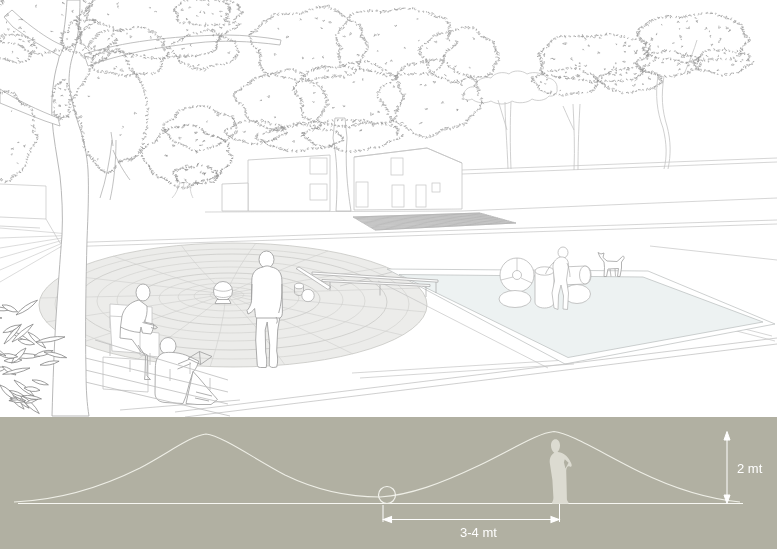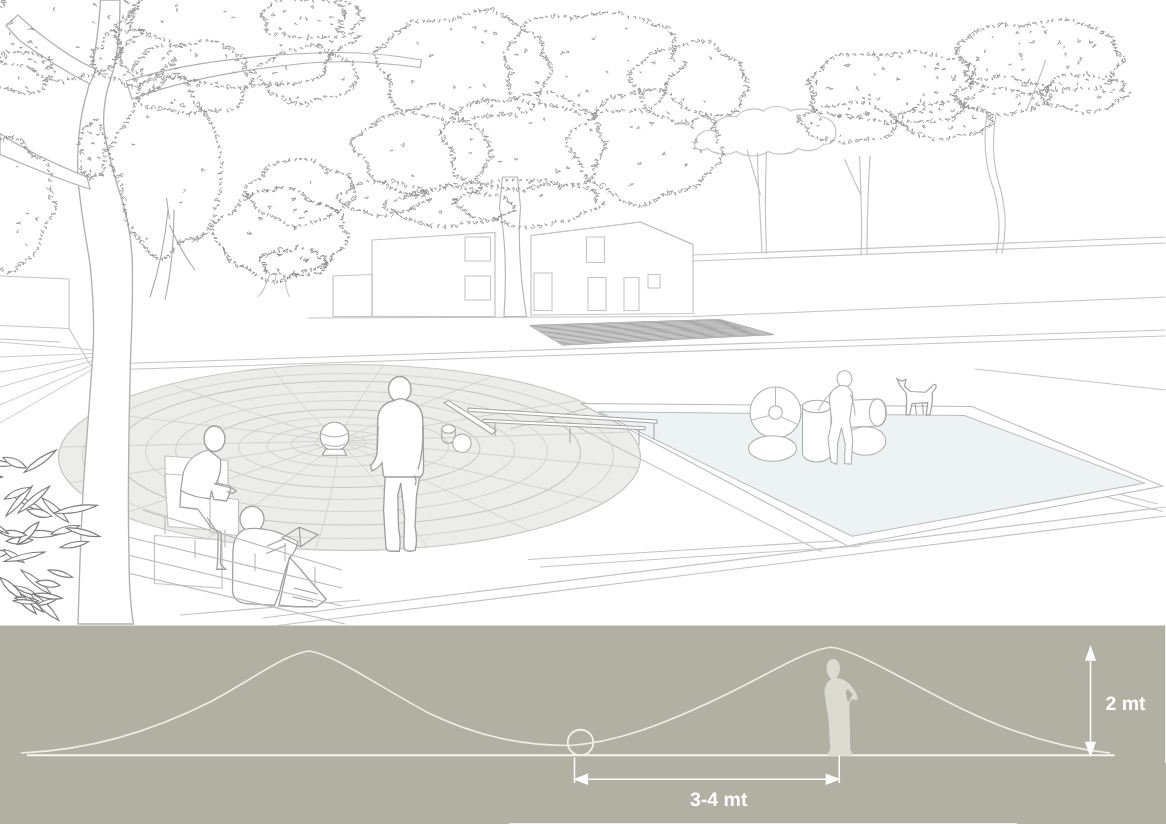--- a/index.html
+++ b/index.html
@@ -1,17 +1,17 @@
 <!DOCTYPE html>
 <html><head>
 <meta charset="utf-8">
 <title>Park section diagram</title>
 <style>
 html,body{margin:0;padding:0;background:#ffffff;font-family:"Liberation Sans",sans-serif;}
-.page{position:relative;width:777px;height:549px;overflow:hidden;font-weight:bold;}
+.page{position:relative;width:777px;height:549px;overflow:hidden;}
 </style>
 </head>
 <body>
 
 <div class="page">
 <svg width="777" height="549" viewBox="0 0 777 549">
 
 <rect x="0" y="0" width="777" height="549" fill="#ffffff"></rect>
 
 <path d="M205 212 L462 211 L777 198" fill="none" stroke="#c4c4c4" stroke-width="0.7"></path>

